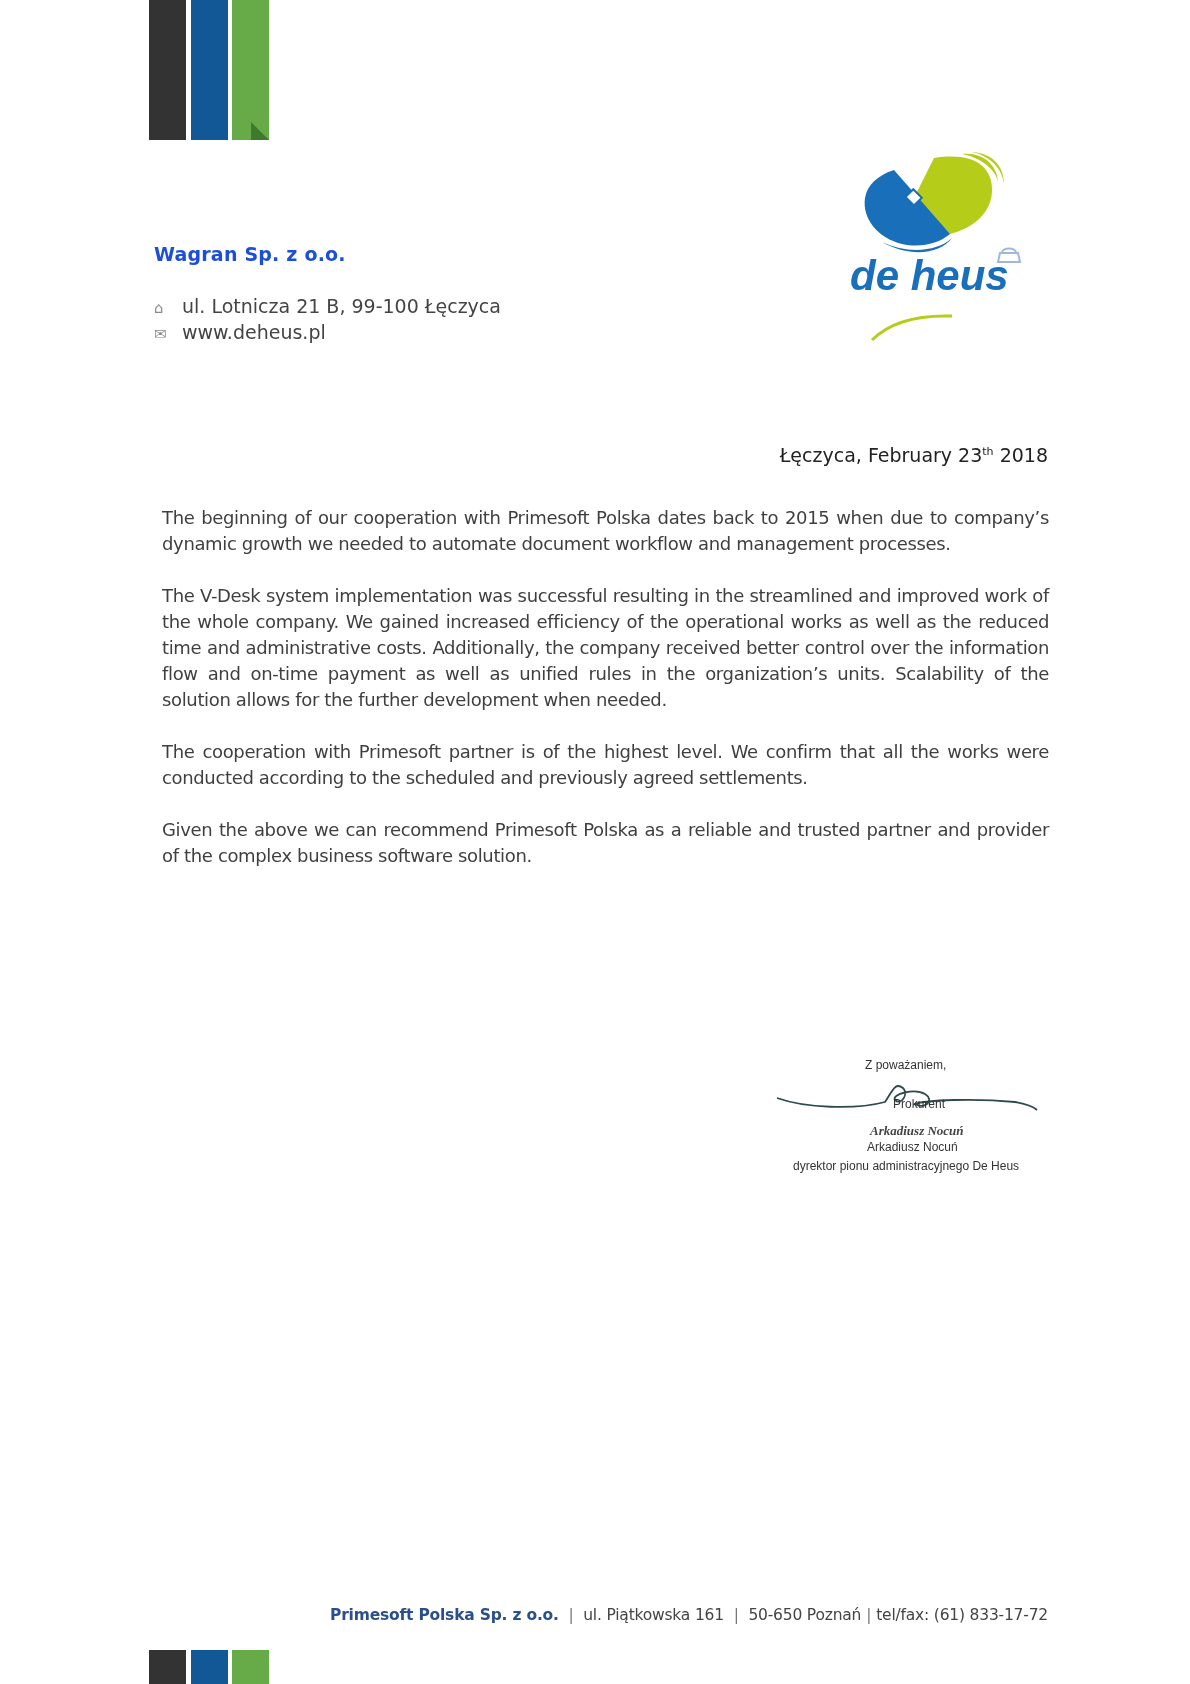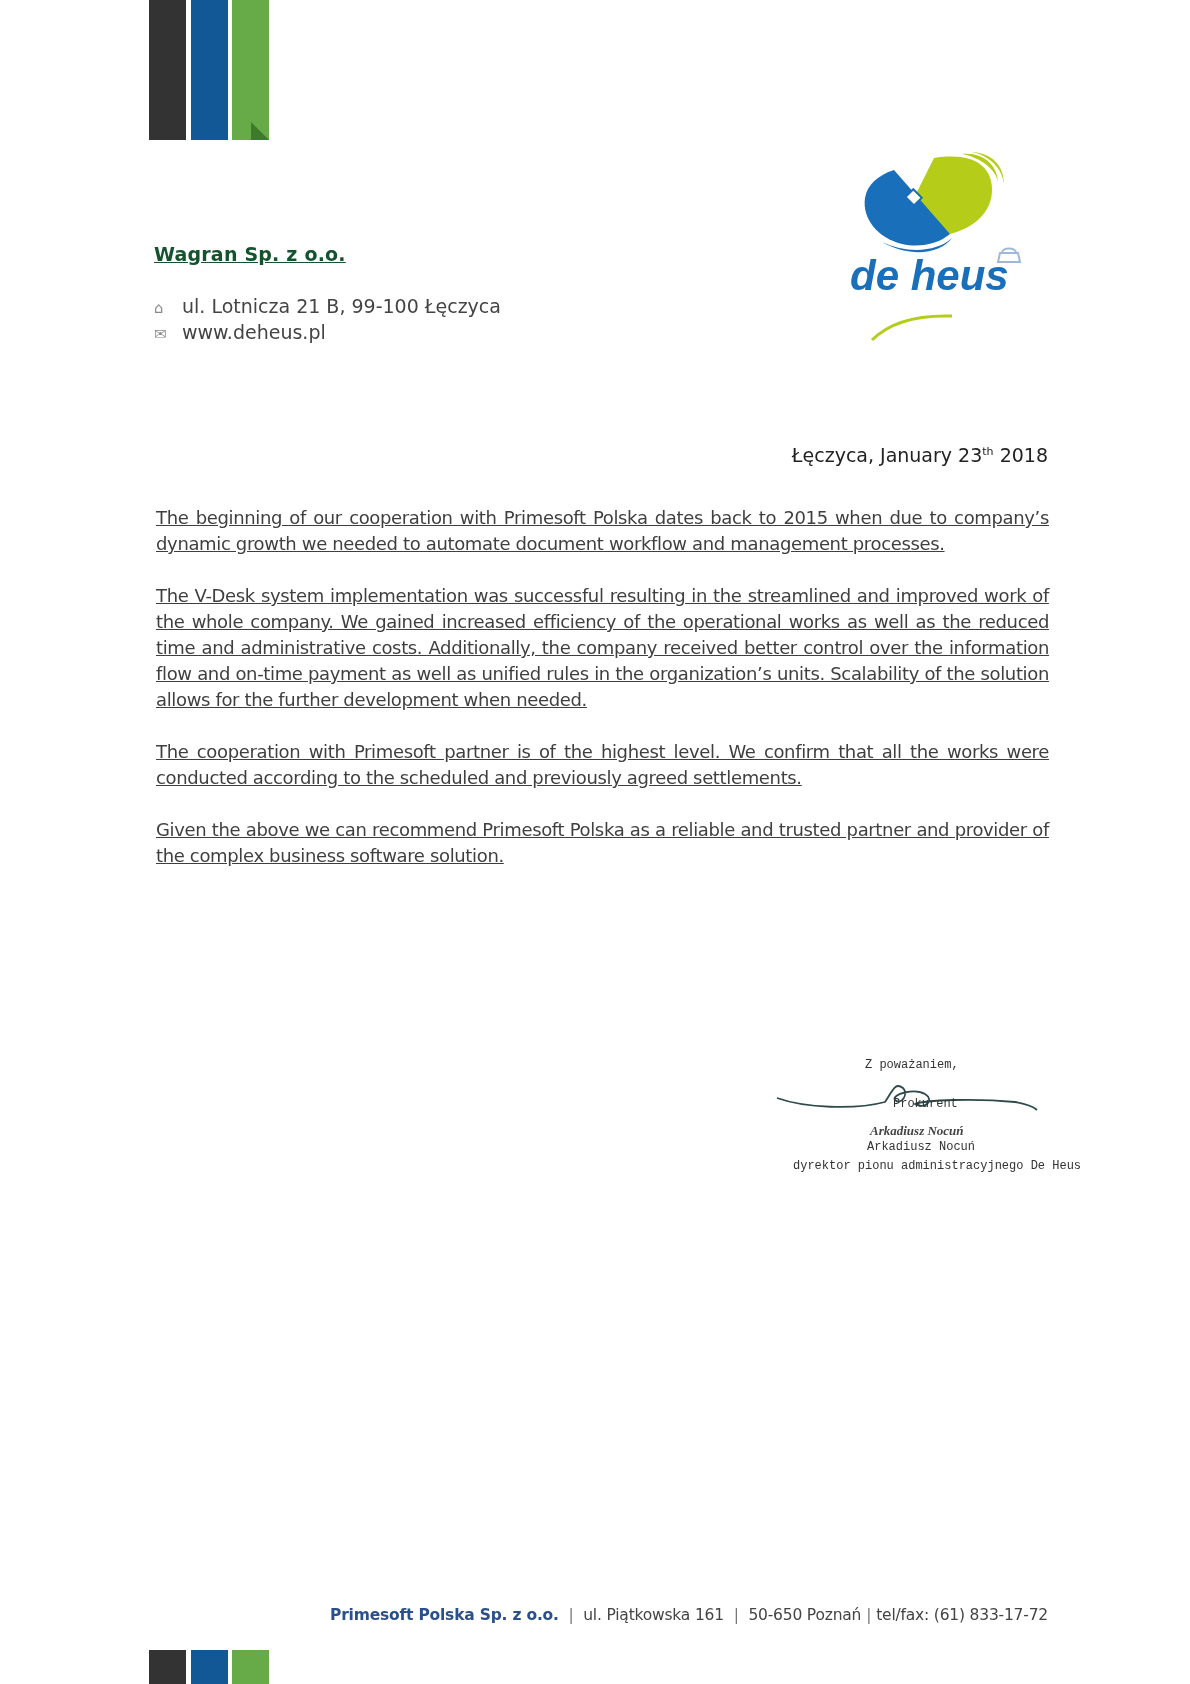--- a/index.html
+++ b/index.html
@@ -16,35 +16,35 @@
   .fold { position: absolute; left: 251px; top: 122px; width: 0; height: 0;
           border-left: 18px solid #3f7a2c; border-top: 18px solid transparent; }
   #bottom-bars .bar { top: 1650px; height: 34px; width: 37px; }
   #bottom-bars .b1 { left: 149px; }
   #bottom-bars .b2 { left: 191px; }
   #bottom-bars .b3 { left: 232px; }
 
   #logo { position: absolute; left: 822px; top: 150px; width: 210px; height: 200px; }
 
   #sender { position: absolute; left: 154px; top: 243px; }
-  #sender .company { font-size: 19px; font-weight: bold; color: #14532d; letter-spacing: 0.2px; text-decoration: underline; }
+  #sender .company { font-size: 19px; font-weight: bold; color: #1d4ed8; letter-spacing: 0.2px; }
   #sender .line { position: absolute; left: 0; font-size: 19px; color: #444; white-space: nowrap; }
   #sender .line .icon { display: inline-block; width: 16px; margin-right: 12px; color: #8a8a8a; font-size: 15px; }
   #sender .l1 { top: 52px; }
   #sender .l2 { top: 78px; }
 
   #date { position: absolute; right: 142px; top: 444px; font-size: 19px; color: #222; white-space: nowrap; }
   #date sup { font-size: 11px; vertical-align: 7px; }
 
   #body { position: absolute; left: 154px; top: 505px; width: 895px; font-size: 18px; line-height: 26px;
           color: #3f3f3f; text-align: justify; letter-spacing: -0.35px; }
-  #body p { margin: 0 0 26px 2px; text-decoration: underline; }
+  #body p { margin: 0 0 26px 8px; }
 
   #signature { position: absolute; left: 775px; top: 1055px; width: 300px; height: 125px; }
-  #signature .txt { position: absolute; font-family: Liberation Mono, monospace; color: #333; white-space: nowrap; }
+  #signature .txt { position: absolute; font-family: Liberation Sans, sans-serif; color: #333; white-space: nowrap; }
   #signature .closing { left: 90px; top: 3px; font-size: 12px; }
   #signature .prok { left: 118px; top: 42px; font-size: 12px; }
   #signature .script { left: 95px; top: 68px; font-family: "Liberation Serif", serif; font-style: italic; font-weight: bold; font-size: 13px; color: #444; }
   #signature .name { left: 92px; top: 85px; font-size: 12px; }
   #signature .role { left: 18px; top: 104px; font-size: 12px; }
   #signature svg { position: absolute; left: 0; top: 25px; }
 
   #footer { position: absolute; right: 142px; top: 1606px; font-size: 15.5px; color: #444; white-space: nowrap; letter-spacing: -0.2px; }
   #footer .co { color: #2b4f8c; font-weight: bold; }
   #footer .sep { color: #777; margin: 0 5px; }
@@ -79,21 +79,21 @@
 <div id="sender">
   <div class="company">Wagran Sp. z o.o.</div>
   <div class="line l1">
     <span class="icon">⌂</span><span>ul. Lotnicza 21 B, 99-100 Łęczyca</span>
   </div>
   <div class="line l2">
     <span class="icon">✉</span><span>www.deheus.pl</span>
   </div>
 </div>
 
-<div id="date"><span>Łęczyca, January 23</span><sup>th</sup><span> 2018</span></div>
+<div id="date"><span>Łęczyca, February 23</span><sup>th</sup><span> 2018</span></div>
 
 <div id="body">
   <p>The beginning of our cooperation with Primesoft Polska dates back to 2015 when due to company’s dynamic growth we needed to automate document workflow and management processes.</p>
   <p>The V-Desk system implementation was successful resulting in the streamlined and improved work of the whole company. We gained increased efficiency of the operational works as well as the reduced time and administrative costs. Additionally, the company received better control over the information flow and on-time payment as well as unified rules in the organization’s units. Scalability of the solution allows for the further development when needed.</p>
   <p>The cooperation with Primesoft partner is of the highest level. We confirm that all the works were conducted according to the scheduled and previously agreed settlements.</p>
   <p>Given the above we can recommend Primesoft Polska as a reliable and trusted partner and provider of the complex business software solution.</p>
 </div>
 
 <div id="signature">
   <div class="txt closing">Z poważaniem,</div>

